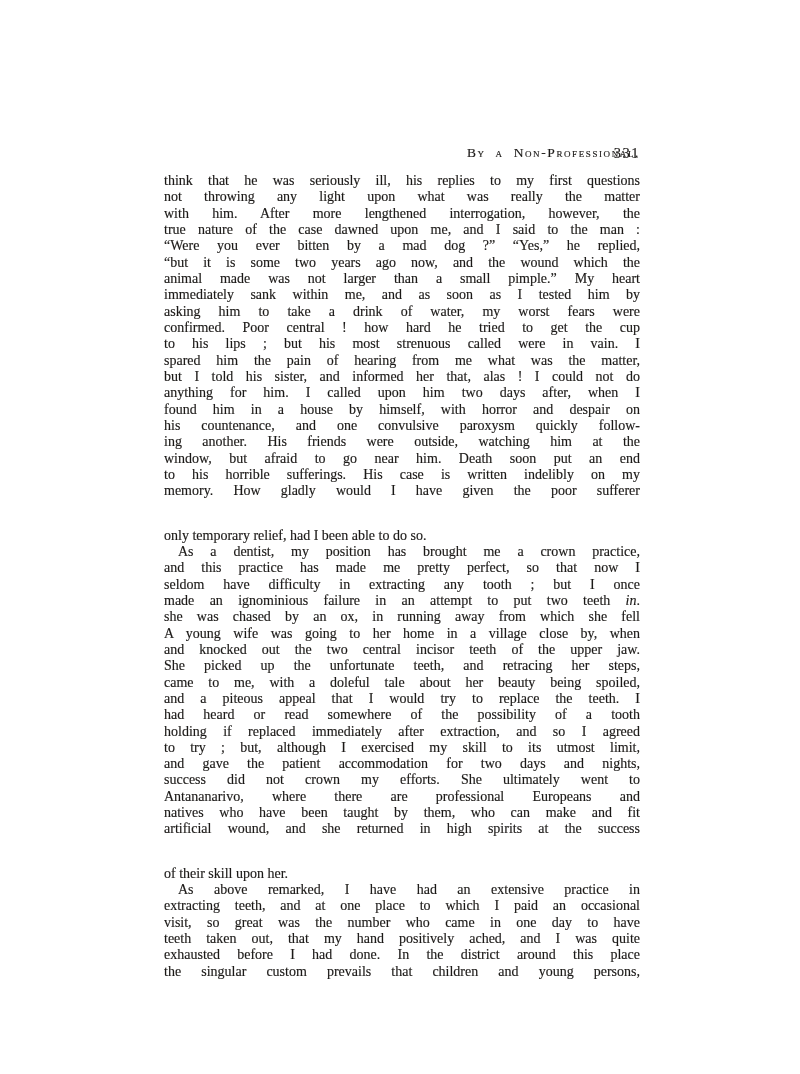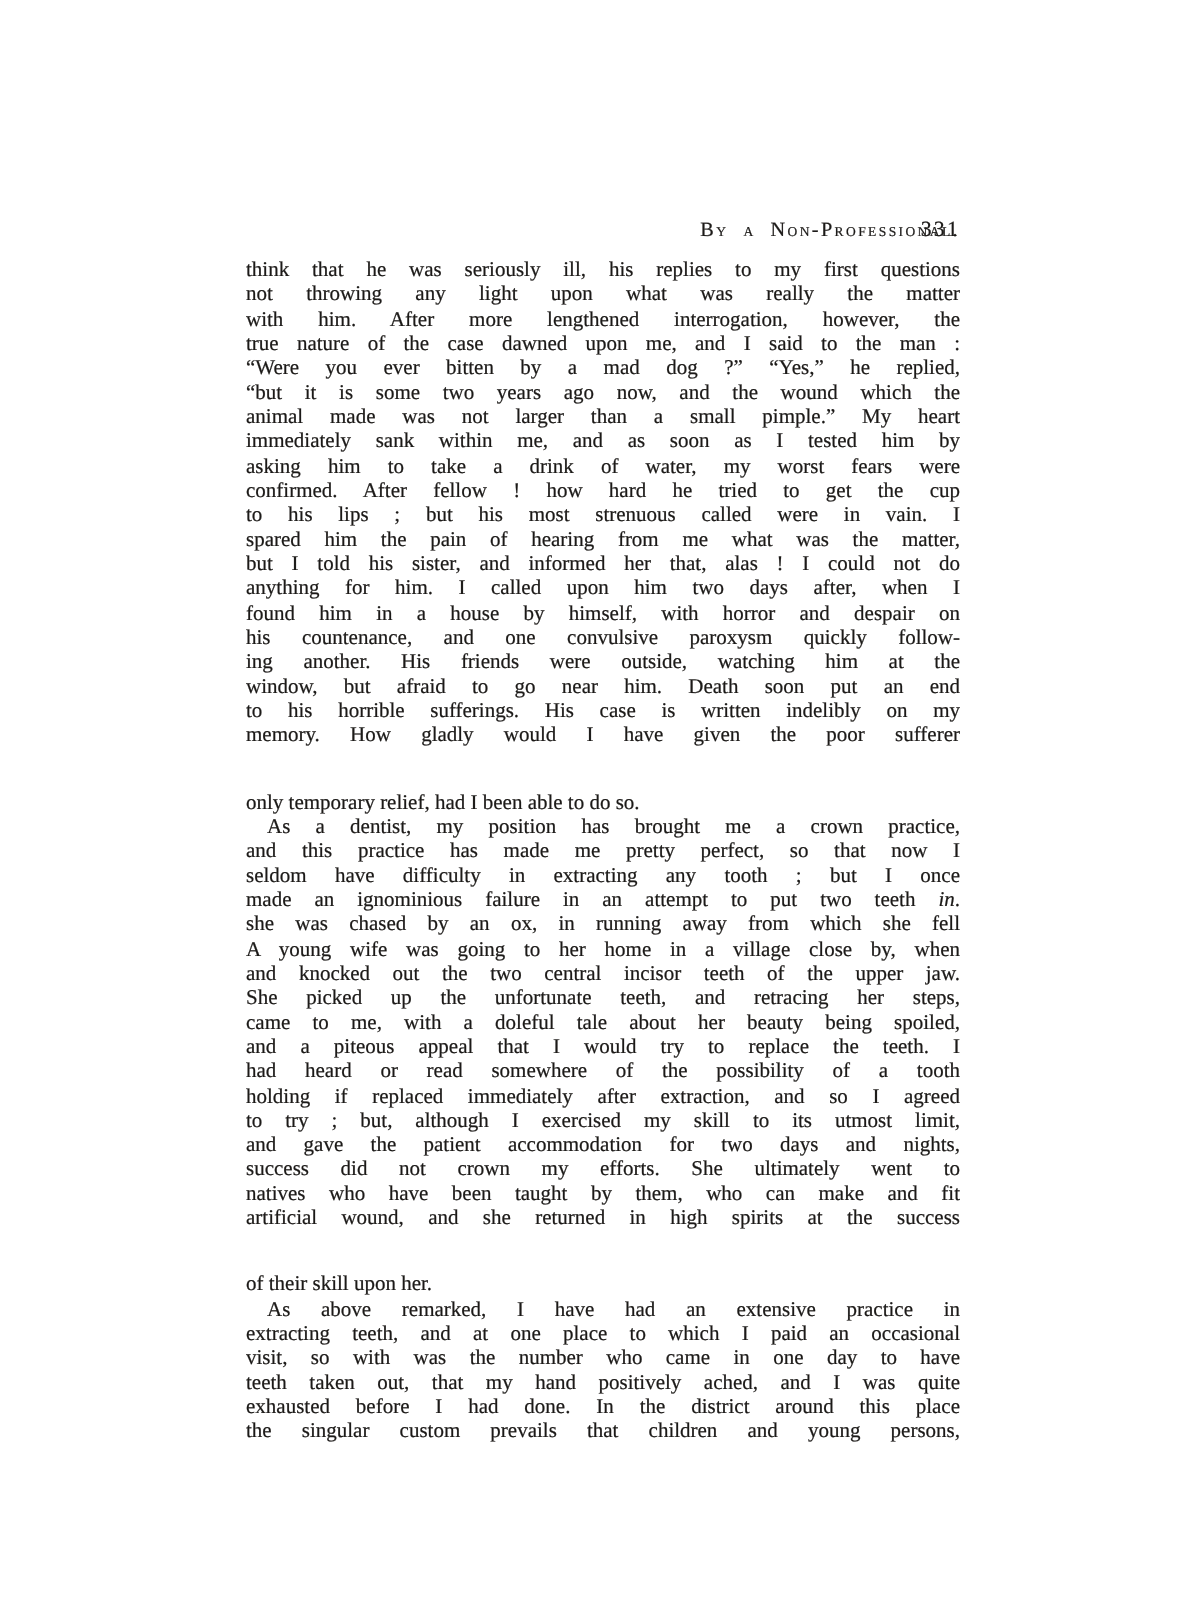--- a/index.html
+++ b/index.html
@@ -72,21 +72,21 @@
       <div class="paragraph">
         <div class="line">think that he was seriously ill, his replies to my first questions</div>
         <div class="line">not throwing any light upon what was really the matter</div>
         <div class="line">with him. After more lengthened interrogation, however, the</div>
         <div class="line">true nature of the case dawned upon me, and I said to the man :</div>
         <div class="line">“Were you ever bitten by a mad dog ?” “Yes,” he replied,</div>
         <div class="line">“but it is some two years ago now, and the wound which the</div>
         <div class="line">animal made was not larger than a small pimple.” My heart</div>
         <div class="line">immediately sank within me, and as soon as I tested him by</div>
         <div class="line">asking him to take a drink of water, my worst fears were</div>
-        <div class="line">confirmed. After fellow ! how hard he tried to get the cup</div>
+        <div class="line">confirmed. Poor central ! how hard he tried to get the cup</div>
         <div class="line">to his lips ; but his most strenuous called were in vain. I</div>
         <div class="line">spared him the pain of hearing from me what was the matter,</div>
         <div class="line">but I told his sister, and informed her that, alas ! I could not do</div>
         <div class="line">anything for him. I called upon him two days after, when I</div>
         <div class="line">found him in a house by himself, with horror and despair on</div>
         <div class="line">his countenance, and one convulsive paroxysm quickly follow-</div>
         <div class="line">ing another. His friends were outside, watching him at the</div>
         <div class="line">window, but afraid to go near him. Death soon put an end</div>
         <div class="line">to his horrible sufferings. His case is written indelibly on my</div>
         <div class="line">memory. How gladly would I have given the poor sufferer</div>
@@ -101,26 +101,27 @@
         <div class="line">A young wife was going to her home in a village close by, when</div>
         <div class="line">and knocked out the two central incisor teeth of the upper jaw.</div>
         <div class="line">She picked up the unfortunate teeth, and retracing her steps,</div>
         <div class="line">came to me, with a doleful tale about her beauty being spoiled,</div>
         <div class="line">and a piteous appeal that I would try to replace the teeth. I</div>
         <div class="line">had heard or read somewhere of the possibility of a tooth</div>
         <div class="line">holding if replaced immediately after extraction, and so I agreed</div>
         <div class="line">to try ; but, although I exercised my skill to its utmost limit,</div>
         <div class="line">and gave the patient accommodation for two days and nights,</div>
         <div class="line">success did not crown my efforts. She ultimately went to</div>
+        <div class="line">Antananarivo, where there are professional Europeans and</div>
         <div class="line">natives who have been taught by them, who can make and fit</div>
         <div class="line">artificial wound, and she returned in high spirits at the success</div>
         <div class="line last-left">of their skill upon her.</div>
       </div>
       <div class="paragraph">
         <div class="line indent">As above remarked, I have had an extensive practice in</div>
         <div class="line">extracting teeth, and at one place to which I paid an occasional</div>
-        <div class="line">visit, so with was the number who came in one day to have</div>
+        <div class="line">visit, so great was the number who came in one day to have</div>
         <div class="line">teeth taken out, that my hand positively ached, and I was quite</div>
         <div class="line">exhausted before I had done. In the district around this place</div>
         <div class="line">the singular custom prevails that children and young persons,</div>
       </div>
     </section>
 </div>
 
 </body></html>

